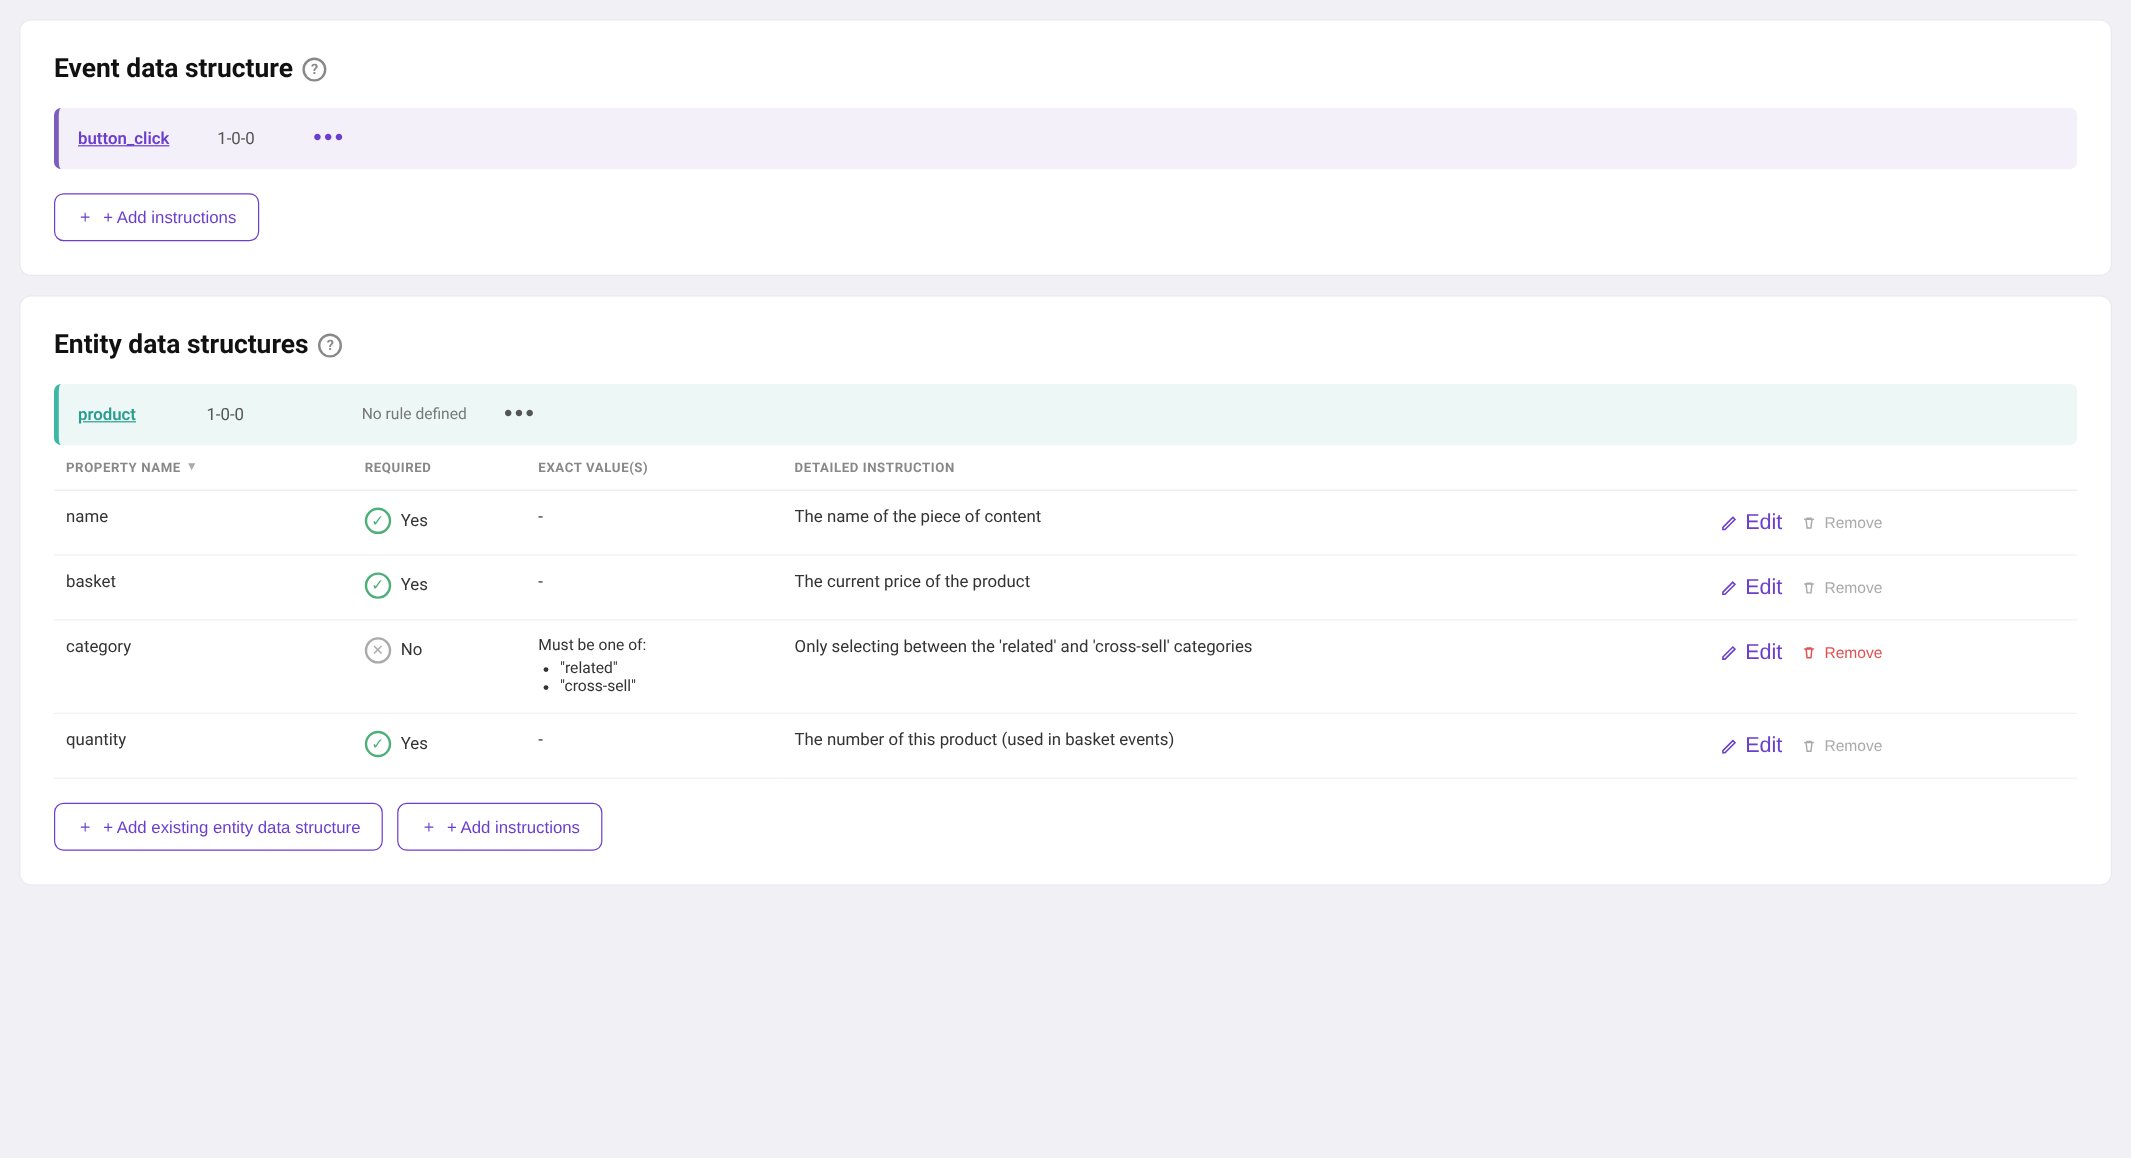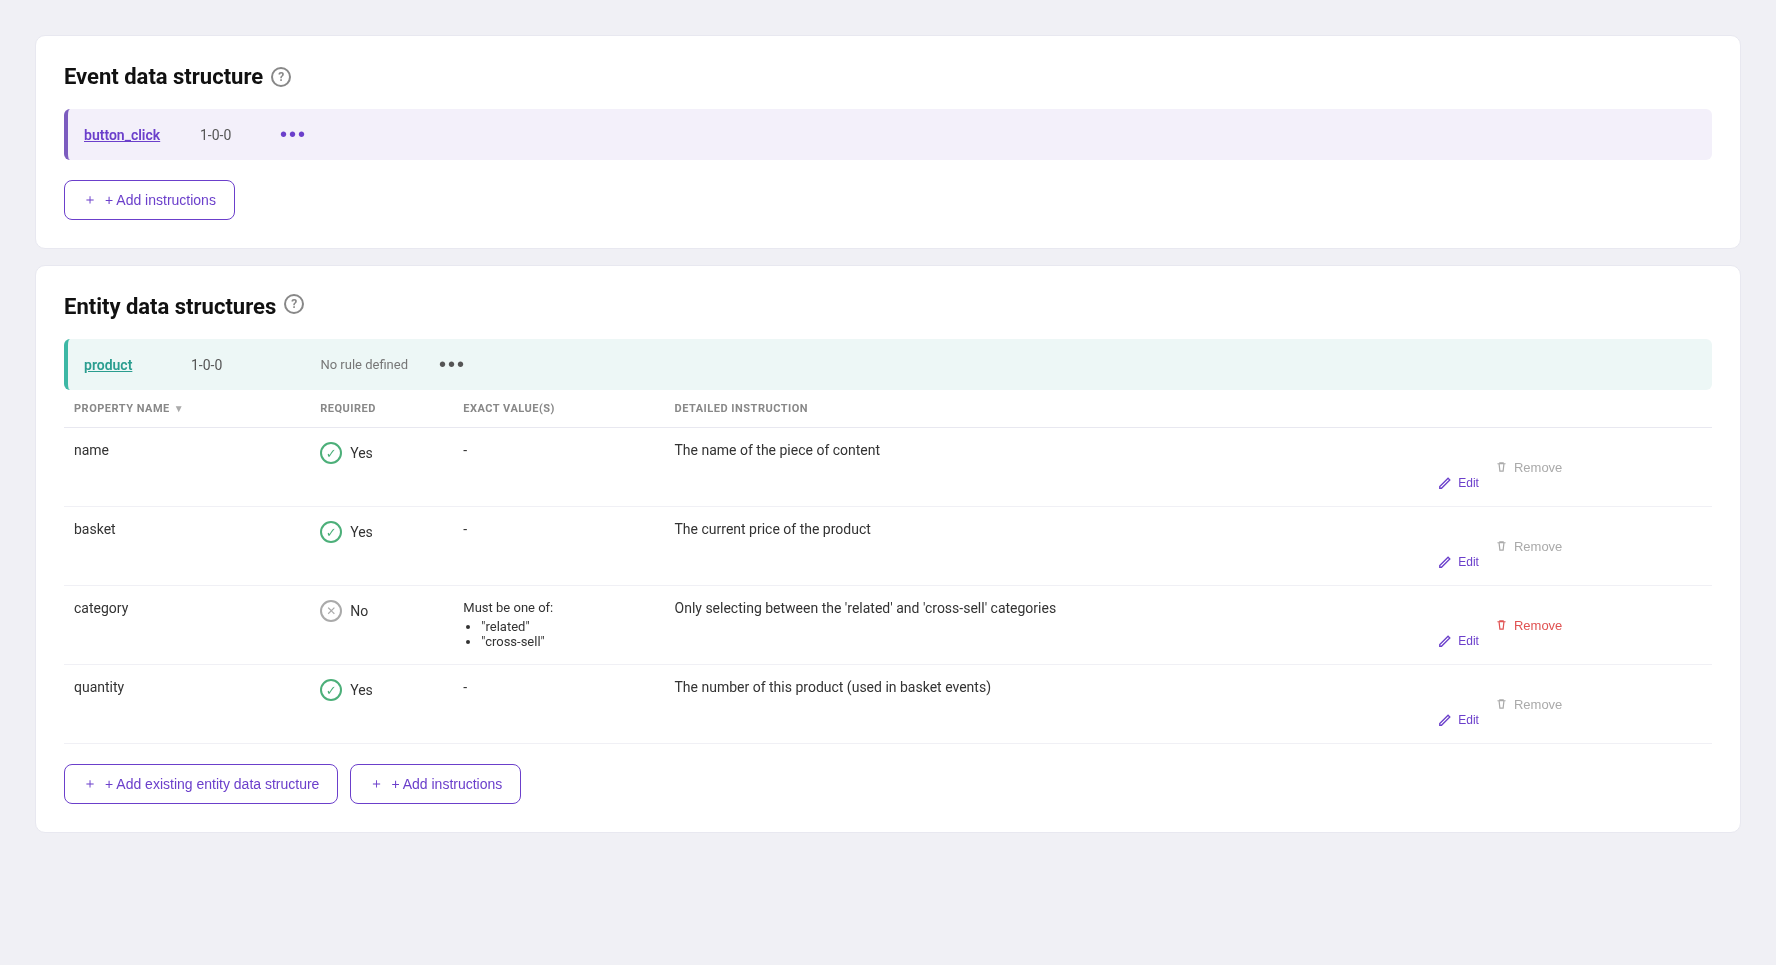--- a/index.html
+++ b/index.html
@@ -3,21 +3,21 @@
   <meta charset="utf-8">
   <style>
     * { box-sizing: border-box; margin: 0; padding: 0; }
     body {
       font-family: -apple-system, BlinkMacSystemFont, 'Segoe UI', Roboto, sans-serif;
       background: #f0f0f5;
       color: #1a1a2e;
       font-size: 14px;
     }
     .page-wrapper {
-      padding: 35px;
+      padding: 16px;
       max-width: 1776px;
     }
     .card {
       background: #fff;
       border-radius: 10px;
       padding: 28px 28px 28px 28px;
       margin-bottom: 16px;
       border: 1px solid #e8e8f0;
     }
     .section-title {
@@ -90,21 +90,21 @@
       font-size: 14px;
       font-weight: 500;
       cursor: pointer;
     }
     
     .entity-section-title {
       font-size: 22px;
       font-weight: 700;
       color: #111;
       display: flex;
-      align-items: flex-start;
+      align-items: center;
       gap: 8px;
       margin-bottom: 20px;
     }
     
     .source-app-row {
       display: flex;
       align-items: center;
       justify-content: space-between;
       border: 1px solid #e0e0ea;
       border-radius: 8px;
@@ -246,24 +246,23 @@
       white-space: nowrap;
     }
     .edit-btn {
       background: none;
       border: none;
       color: #6b3fcb;
       cursor: pointer;
       display: flex;
       align-items: center;
       gap: 4px;
-      font-size: 12px;
+      font-size: 18px;
       font-weight: 500;
       padding: 2px 4px;
-      margin-top: 32px;
     }
     .remove-btn-gray {
       background: none;
       border: none;
       color: #aaa;
       cursor: pointer;
       display: flex;
       align-items: center;
       gap: 4px;
       font-size: 13px;

